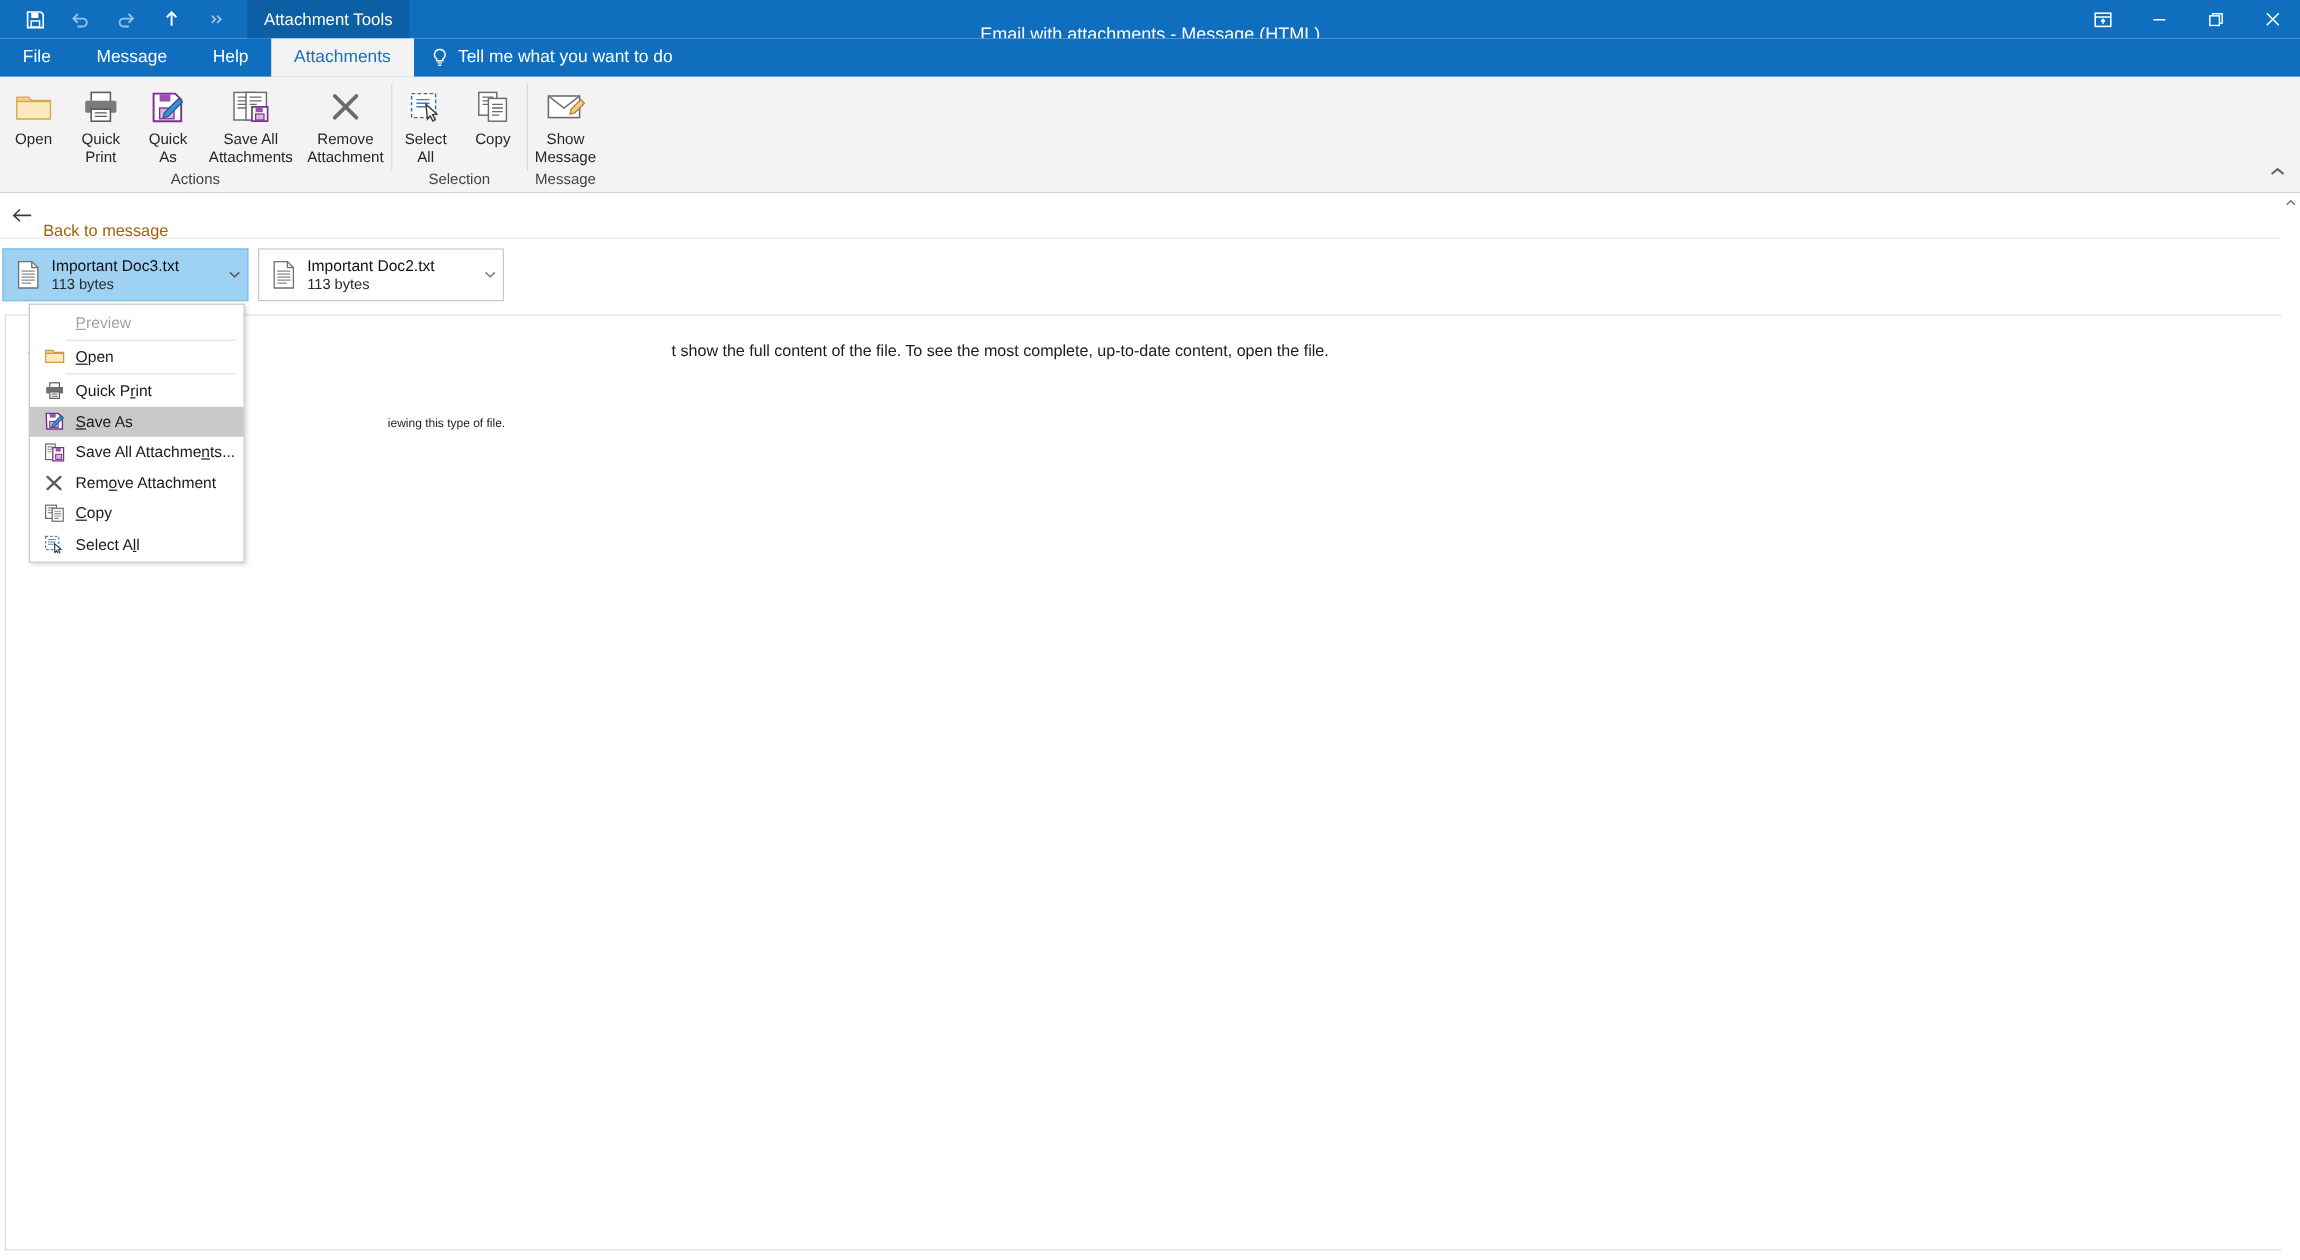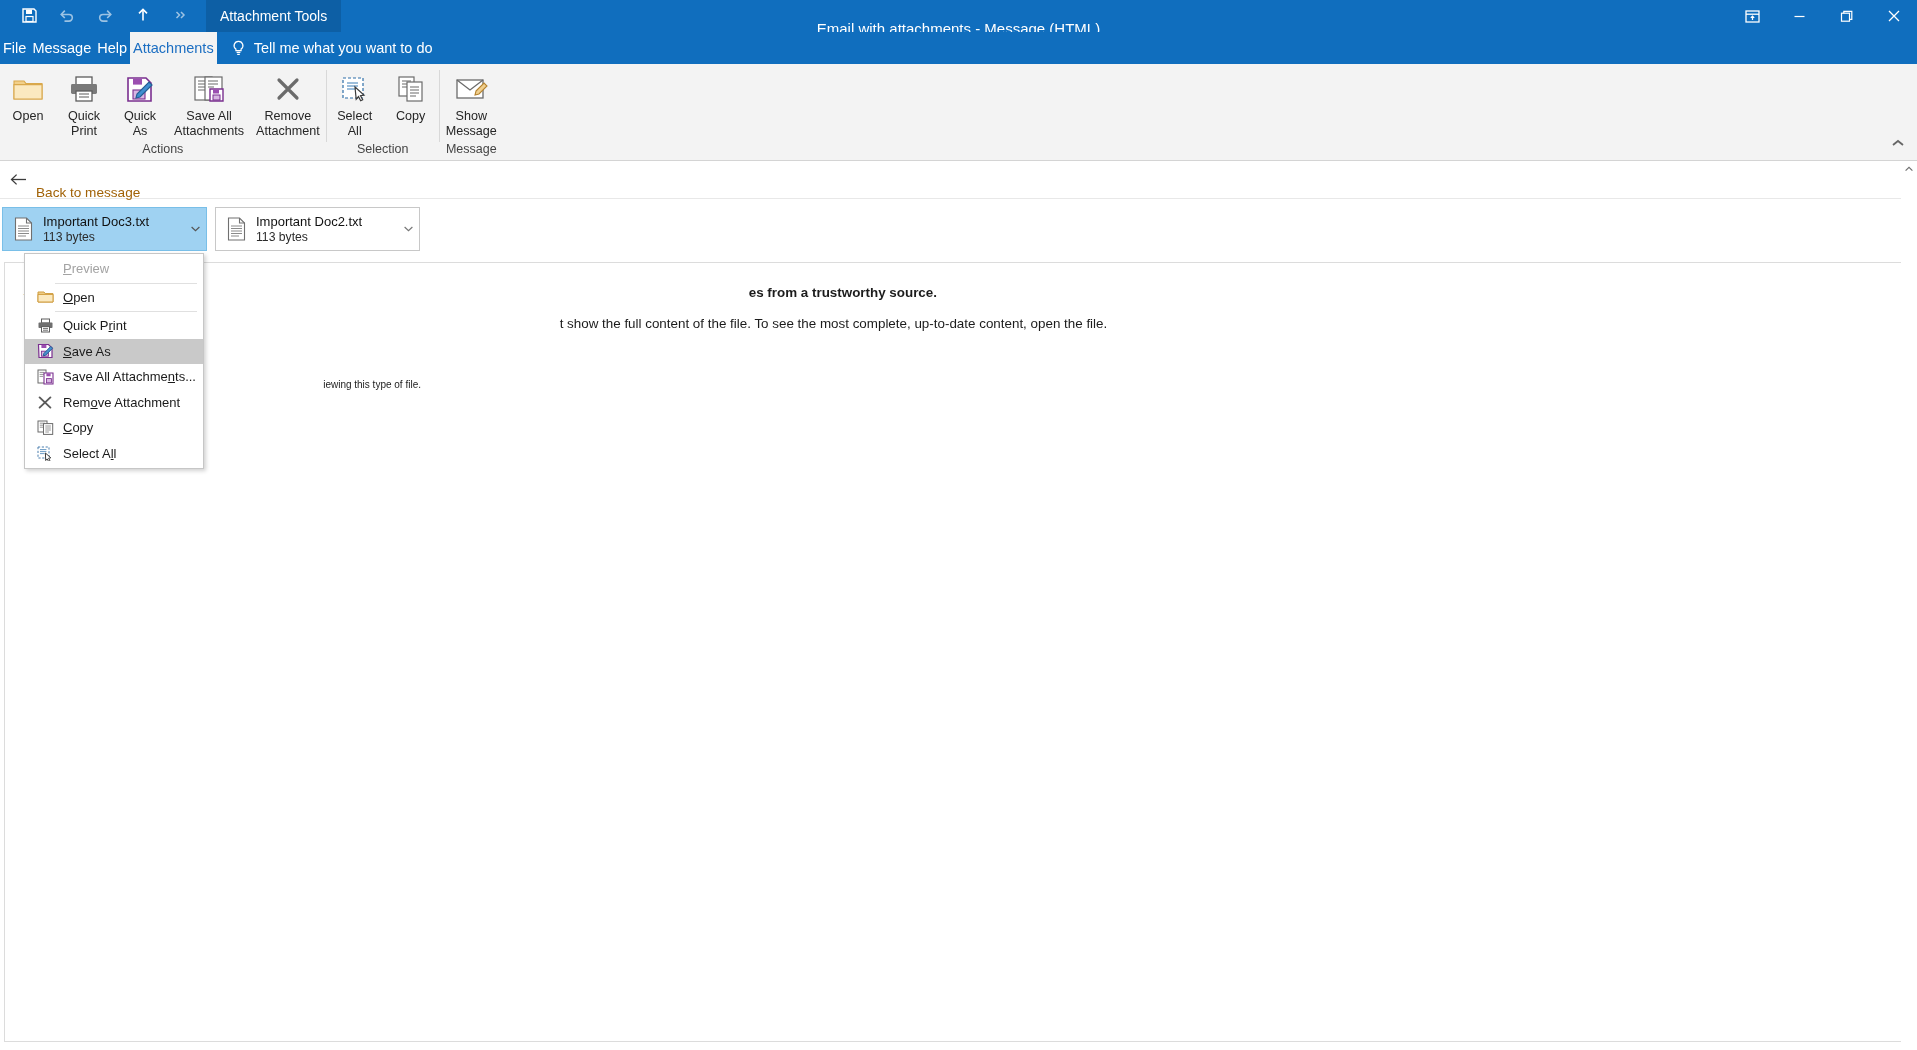--- a/index.html
+++ b/index.html
@@ -9,21 +9,21 @@
     overflow: hidden;
     font-family: "Liberation Sans", sans-serif;
     background: #ffffff;
   }
 
   
   .titlebar {
     position: absolute; top: 0; left: 0;
     width: 1917px; height: 32px;
     background: #106ebe;
-    display: flex; align-items: flex-start;
+    display: flex; align-items: center;
   }
   .qat {
     display: flex; align-items: center;
     padding-left: 12px; gap: 4px;
   }
   .qat-btn {
     width: 34px; height: 30px;
     display: flex; align-items: center; justify-content: center;
     color: #ffffff;
   }
@@ -57,21 +57,21 @@
 
   
   .tabrow {
     position: absolute; top: 32px; left: 0;
     width: 1917px; height: 32px;
     background: #106ebe;
     display: flex; align-items: stretch;
   }
   .tab {
     height: 32px;
-    padding: 0 3px;
+    padding: 0 19px;
     display: flex; align-items: center;
     color: #ffffff; font-size: 14.5px;
     white-space: nowrap;
   }
   .tab.active {
     background: #f3f3f3;
     color: #1b6ec2;
   }
   .tellme {
     display: flex; align-items: center;
@@ -498,21 +498,20 @@
 <div class="bodypanel">
   <div class="warnbox">
     <div class="warn-ico">
       <svg width="19" height="17" viewBox="0 0 19 17">
           <path d="M9.5 1.4L18 15.6H1z" fill="#f0c040" stroke="#c79a24" stroke-width="1"></path>
           <path d="M9.5 6v5" stroke="#4a3708" stroke-width="1.5"></path>
           <circle cx="9.5" cy="13.3" r="0.95" fill="#4a3708"></circle>
         </svg>
     </div>
     <div class="warn-lines">
-      <div><span class="bold" style="visibility: hidden;">Be careful — attachments can contain viruses or other malicious content. Open this attachment only if it com</span><span class="bold">es from a trustworthy source.</span></div>
       <div><span style="visibility: hidden;">Also, Outlook cannot verify the sender of this message. The attachment preview migh</span><span>t show the full content of the file. To see the most complete, up-to-date content, open the file.</span></div>
     </div>
   </div>
   <div class="plainline">
     <span style="visibility: hidden;">No preview is available because there is no previewer installed for v</span><span>iewing this type of file.</span>
   </div>
 </div>
 
 <div class="vscroll">
   <div class="sbtn">

